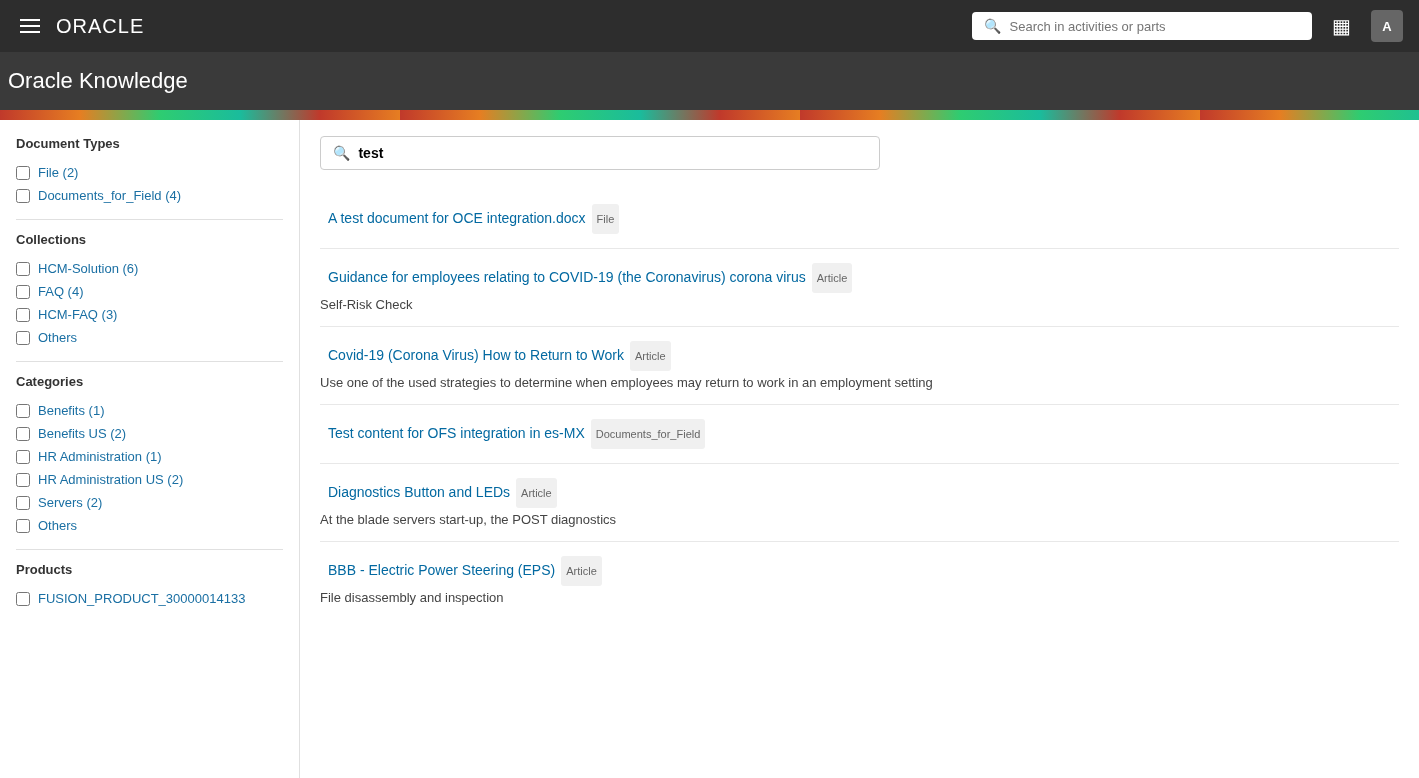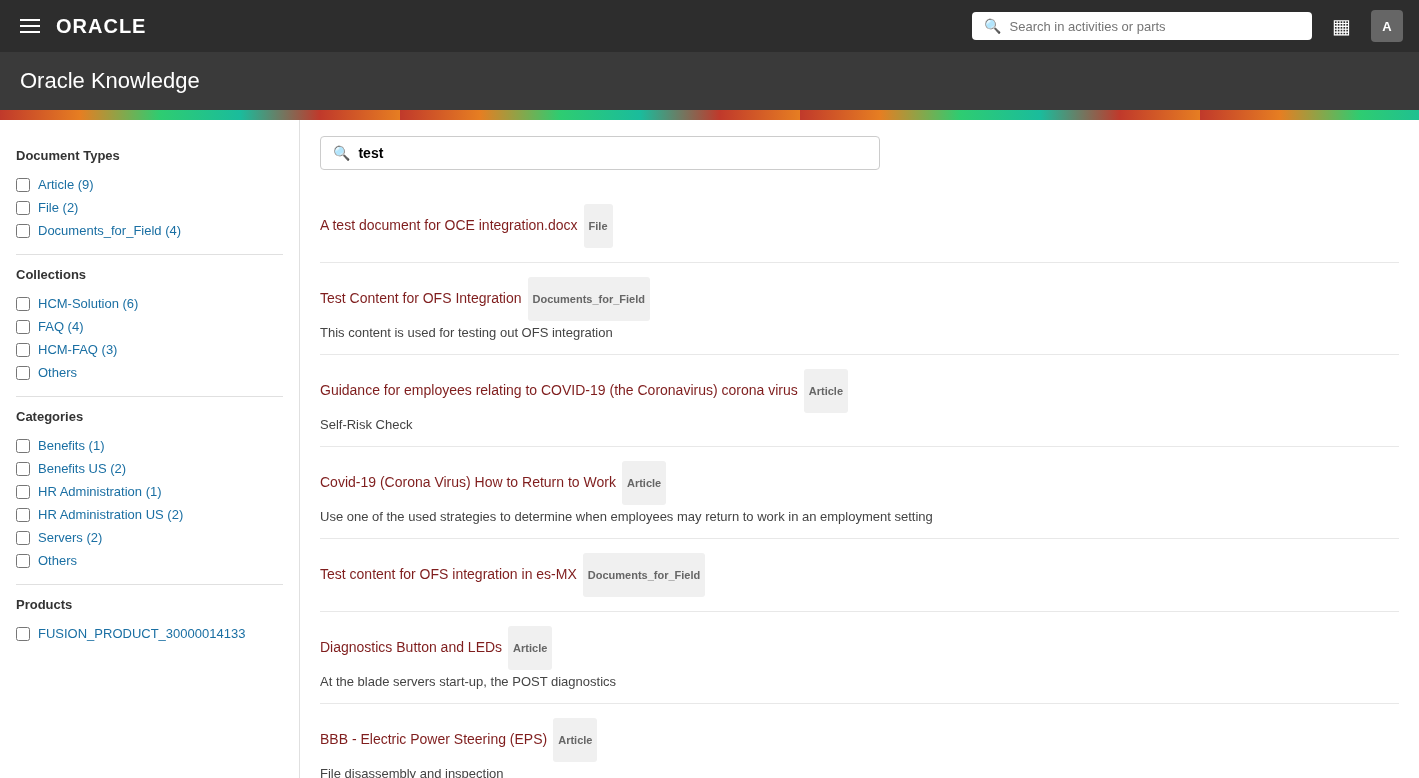--- a/index.html
+++ b/index.html
@@ -25,21 +25,21 @@
     }
     .topbar-menu-icon span {
       display: block;
       width: 20px;
       height: 2px;
       background: #fff;
     }
     .topbar-logo {
       color: #fff;
       font-size: 20px;
-      font-weight: bold;
+      font-weight: normal;
       letter-spacing: 1px;
       margin-right: auto;
     }
     .topbar-search {
       display: flex;
       align-items: center;
       background: #fff;
       border-radius: 4px;
       padding: 6px 12px;
       width: 340px;
@@ -72,21 +72,21 @@
       justify-content: center;
       color: #fff;
       font-size: 13px;
       font-weight: bold;
       cursor: pointer;
     }
 
     
     .titlebar {
       background: #3a3a3a;
-      padding: 16px 20px;
+      padding: 16px 8px;
     }
     .titlebar h1 {
       color: #fff;
       font-size: 22px;
       font-weight: 400;
     }
 
     
     .hero-banner {
       height: 10px;
@@ -110,21 +110,21 @@
       overflow-y: auto;
     }
     .sidebar-section-title {
       font-size: 13px;
       font-weight: 600;
       color: #333;
       margin-bottom: 10px;
       margin-top: 0;
     }
     .sidebar-section-title:first-child {
-      margin-top: 12px;
+      margin-top: 0;
     }
     .sidebar-item {
       display: flex;
       align-items: center;
       gap: 8px;
       padding: 4px 0;
       cursor: pointer;
     }
     .sidebar-item input[type="checkbox"] {
       width: 14px;
@@ -175,35 +175,36 @@
 
     
     .result-item {
       padding: 14px 0;
       border-bottom: 1px solid #e8e8e8;
     }
     .result-item:last-child {
       border-bottom: none;
     }
     .result-title {
-      color: #7f1d1d;
+      color: #0369a1;
       font-size: 14px;
       font-weight: 500;
       cursor: pointer;
       text-decoration: none;
+      margin-left: 8px;
     }
     .result-badge {
       display: inline-block;
       font-size: 11px;
       color: #666;
       background: #f0f0f0;
       border-radius: 3px;
-      padding: 16px 5px;
+      padding: 9px 5px;
       margin-left: 6px;
-      font-weight: bold;
+      font-weight: normal;
     }
     .result-desc {
       font-size: 13px;
       color: #444;
       margin-top: 4px;
     }
   </style>
 </head>
 <body>
 
@@ -228,24 +229,20 @@
 
 <div class="hero-banner"></div>
 
 <div class="main-layout">
 
   <div class="sidebar">
 
     <div class="sidebar-section-title">Document Types</div>
     <div class="sidebar-item">
       <input type="checkbox" style="">
-      <label>Article (9)</label>
-    </div>
-    <div class="sidebar-item">
-      <input type="checkbox" style="">
       <label>File (2)</label>
     </div>
     <div class="sidebar-item">
       <input type="checkbox" style="">
       <label>Documents_for_Field (4)</label>
     </div>
 
     <hr class="sidebar-divider">
 
     <div class="sidebar-section-title">Collections</div>
@@ -308,24 +305,20 @@
     <div class="content-search">
       <span class="content-search-icon">🔍</span>
       <input type="text" value="test" style="">
     </div>
 
     <div id="results-list">
         <div class="result-item">
           <div><a class="result-title" href="#">A test document for OCE integration.docx</a><span class="result-badge">File</span></div>
         </div>
         <div class="result-item">
-          <div><a class="result-title" href="#">Test Content for OFS Integration</a><span class="result-badge">Documents_for_Field</span></div>
-          <div class="result-desc">This content is used for testing out OFS integration</div>
-        </div>
-        <div class="result-item">
           <div><a class="result-title" href="#">Guidance for employees relating to COVID-19 (the Coronavirus) corona virus</a><span class="result-badge">Article</span></div>
           <div class="result-desc">Self-Risk Check</div>
         </div>
         <div class="result-item">
           <div><a class="result-title" href="#">Covid-19 (Corona Virus) How to Return to Work</a><span class="result-badge">Article</span></div>
           <div class="result-desc">Use one of the used strategies to determine when employees may return to work in an employment setting</div>
         </div>
         <div class="result-item">
           <div><a class="result-title" href="#">Test content for OFS integration in es-MX</a><span class="result-badge">Documents_for_Field</span></div>
         </div>

